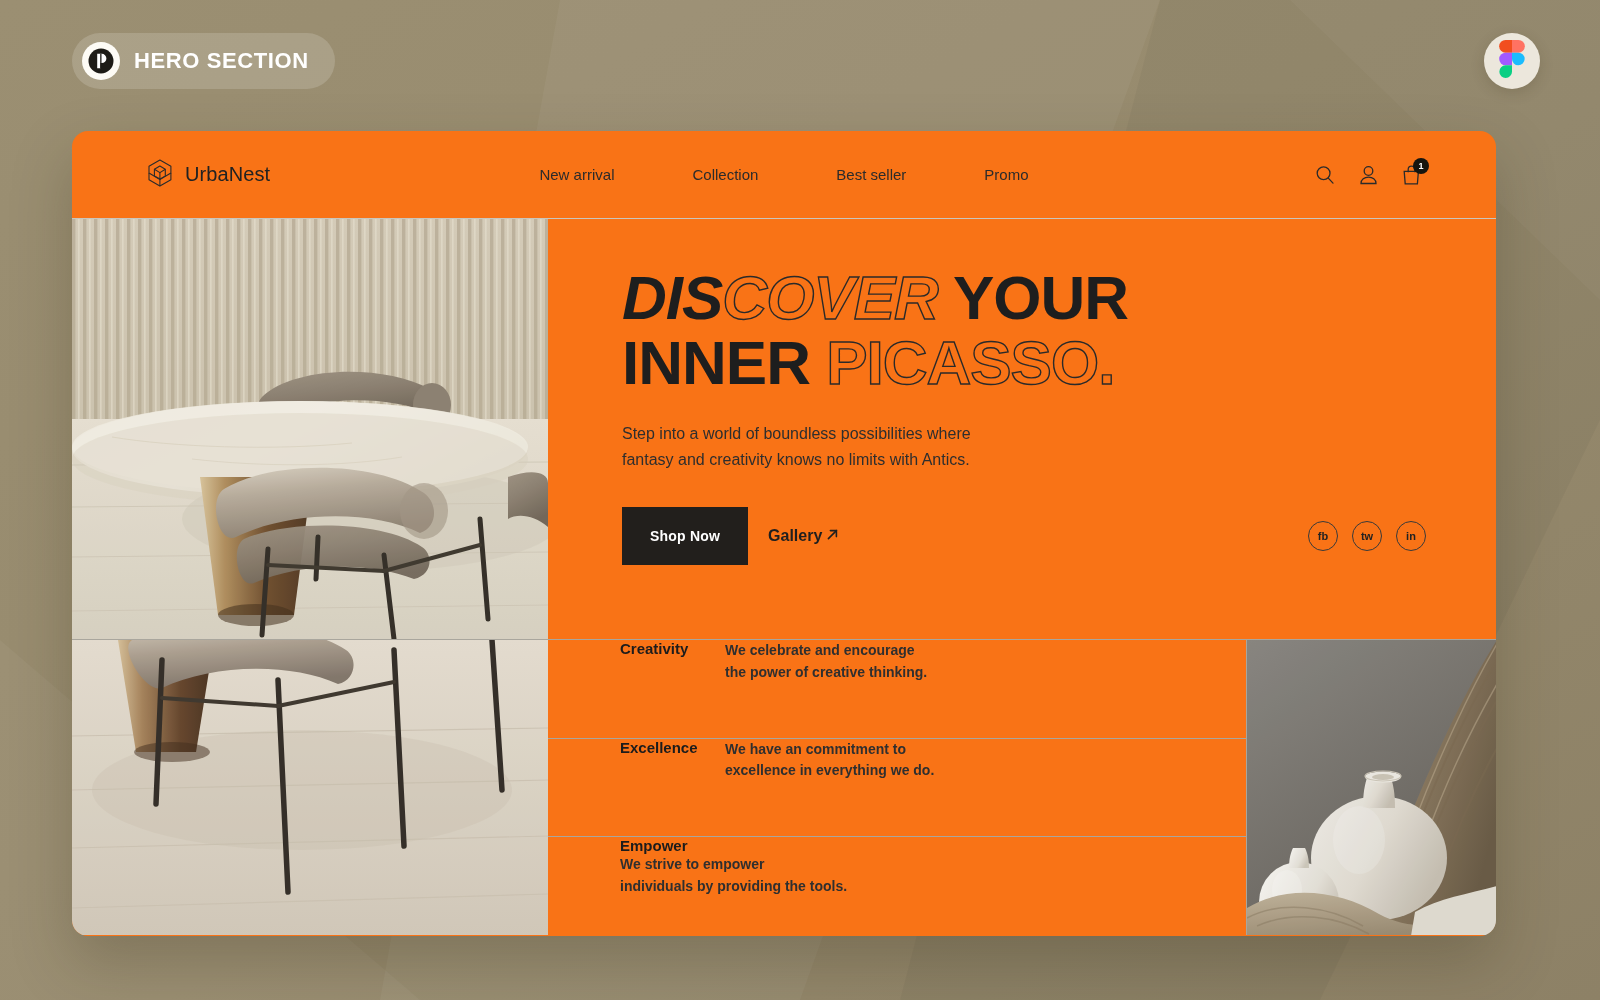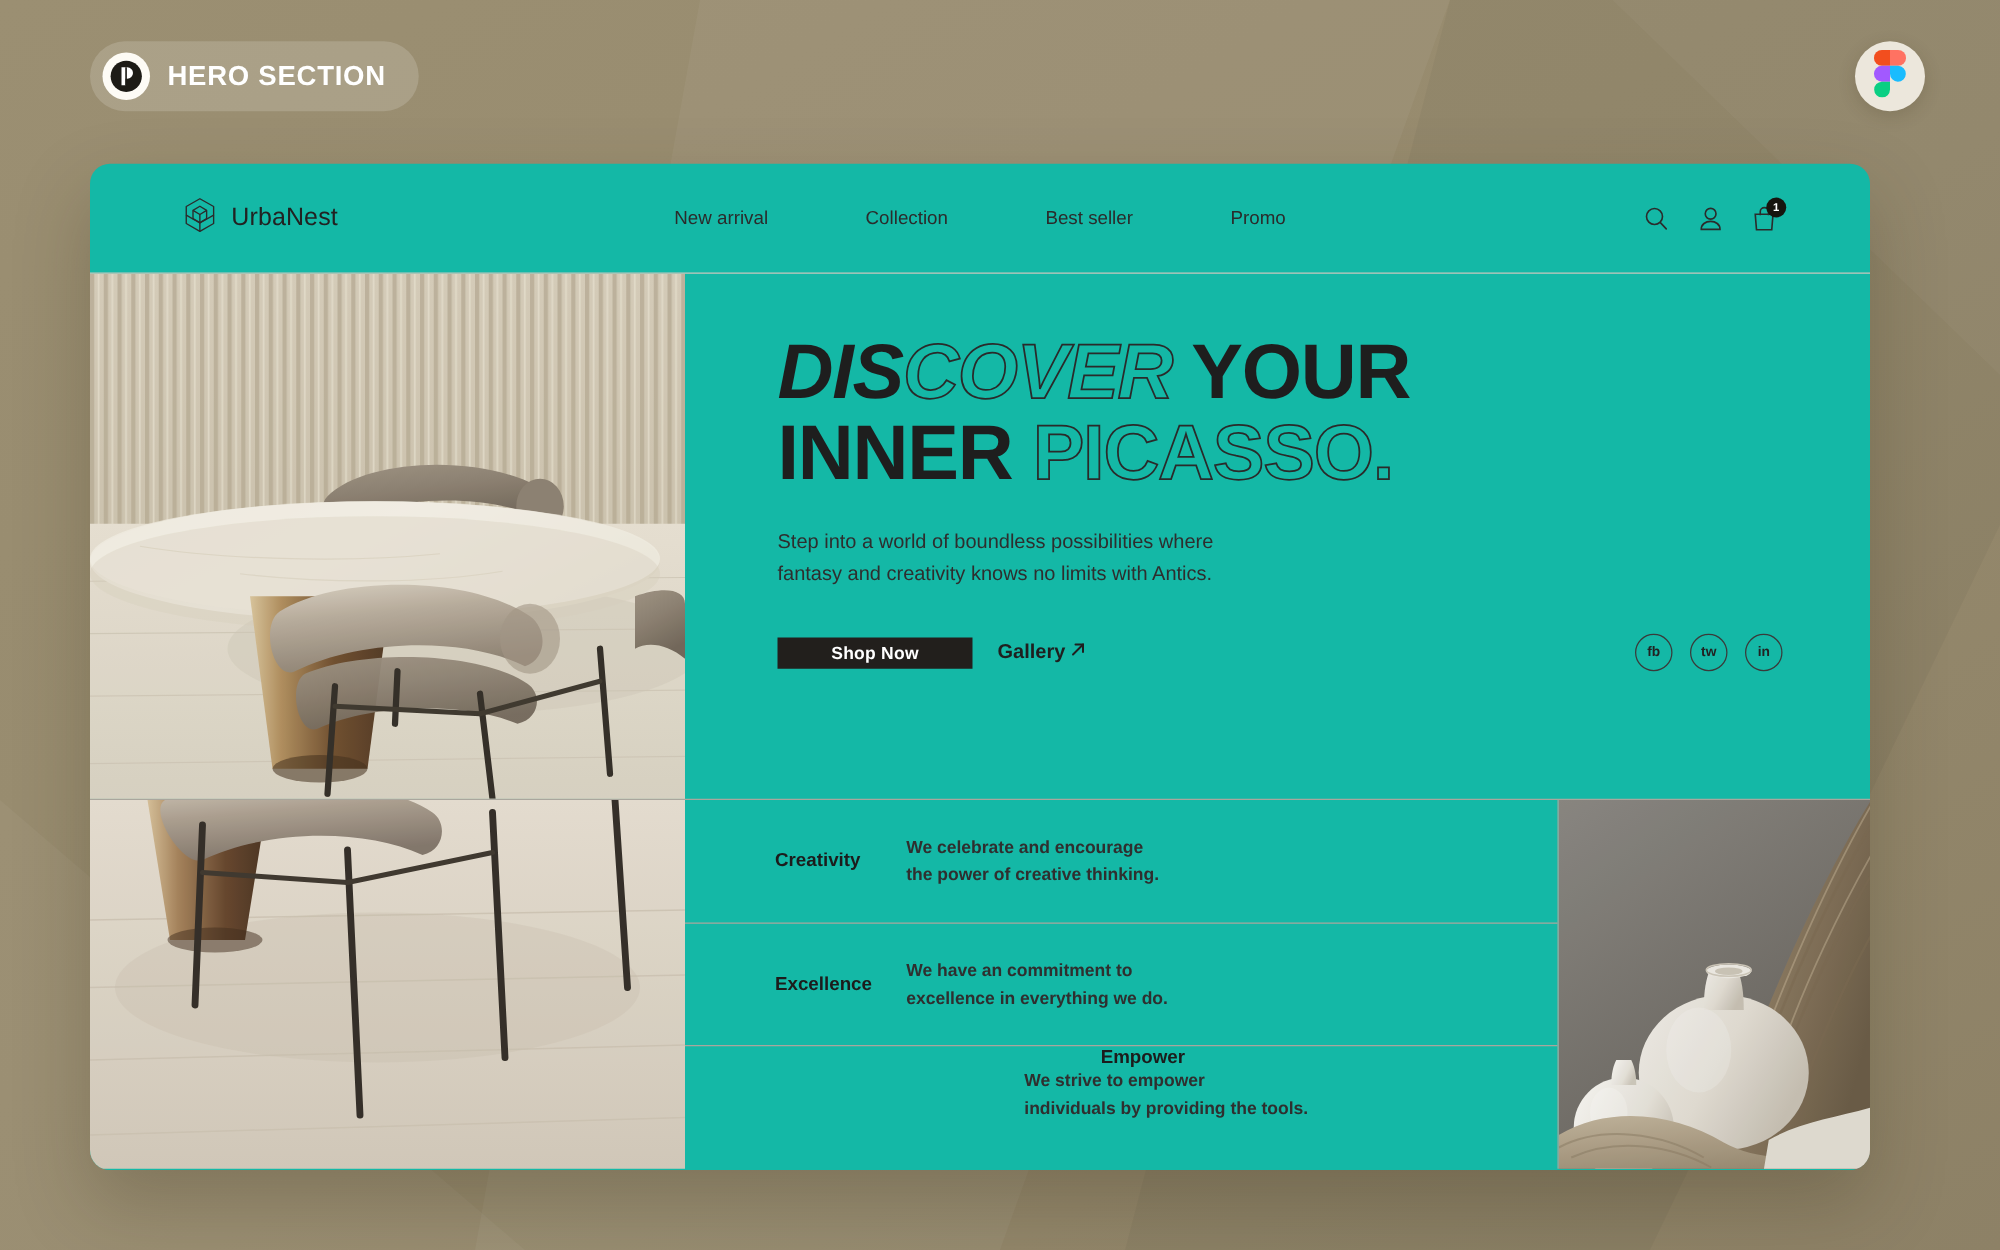--- a/index.html
+++ b/index.html
@@ -42,21 +42,21 @@
     width:56px; height:56px; border-radius:50%;
     background:#ece7dc;
     display:flex; align-items:center; justify-content:center;
     box-shadow:0 4px 14px rgba(60,50,30,0.18);
   }
 
   
   .site-card {
     position:absolute; left:72px; top:131px;
     width:1424px; height:805px;
-    background:#14b8a6;
+    background:#f97316;
     border-radius:16px;
     overflow:hidden;
     box-shadow:0 26px 60px rgba(50,42,25,0.25);
   }
 
   
   .navbar {
     height:88px; display:flex; align-items:center;
     padding:0 74px 0 74px;
     border-bottom:1px solid #c9c6bd;
@@ -119,21 +119,21 @@
     margin-top:26px; font-size:16px; line-height:1.62; color:#2e2e2e;
     max-width:400px;
   }
 
   .cta-row {
     margin-top:34px; display:flex; align-items:center; gap:20px;
   }
   .btn-shop {
     background:#221f1c; color:#fff;
     font-size:14px; font-weight:bold;
-    padding:0 43px; height:25px;
+    padding:0 28px; height:58px;
     display:flex; align-items:center; justify-content:center;
     border:none; cursor:pointer; letter-spacing:0.2px;
   }
   .link-gallery {
     font-size:16px; font-weight:bold; color:#1f1f1f;
     display:flex; align-items:flex-start; gap:4px; cursor:pointer;
     text-decoration:none;
   }
   .socials {
     margin-left:auto; display:flex; align-items:center; gap:14px;
@@ -145,21 +145,21 @@
     font-size:11px; font-weight:bold; color:#222; cursor:pointer;
   }
 
   
   .features-strip {
     display:flex; border-top:1px solid #a9a69d; height:296px;
   }
   .features-left { width:476px; flex:none; overflow:hidden; position:relative;}
   .features-list { flex:1; display:flex; flex-direction:column; }
   .feature-row {
-    flex:1; display:flex; align-items:center;
+    flex:1; display:flex; 
     padding-left:72px;
     border-bottom:1px solid #a9a69d;
   }
   .feature-row:last-child { border-bottom:none;flex-direction:column; }
   .feature-title {
     width:105px; flex:none;
     font-size:15px; font-weight:bold; color:#1c1c1c;
   }
   .feature-desc {
     font-size:14px; line-height:1.55; color:#2f2f2f;font-weight:bold;

